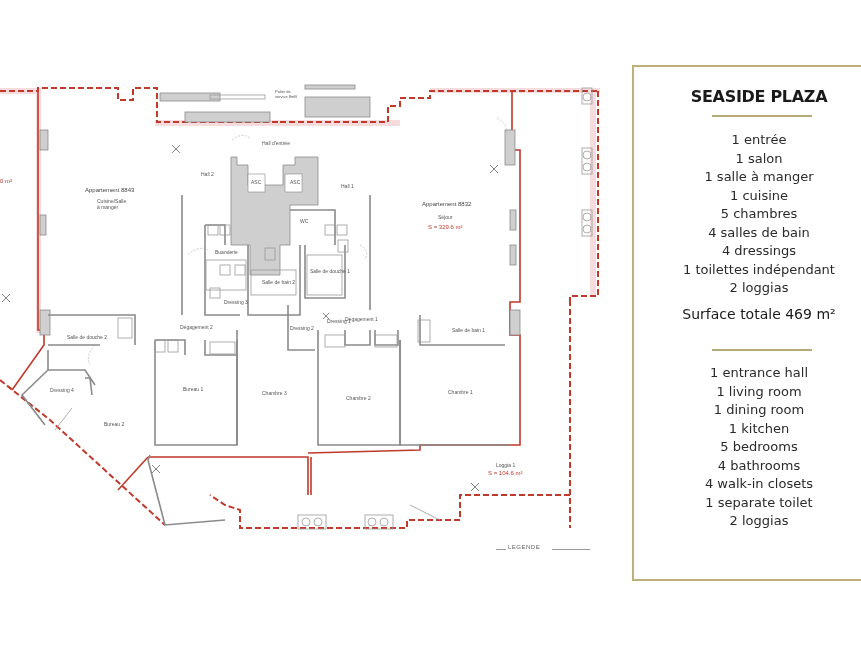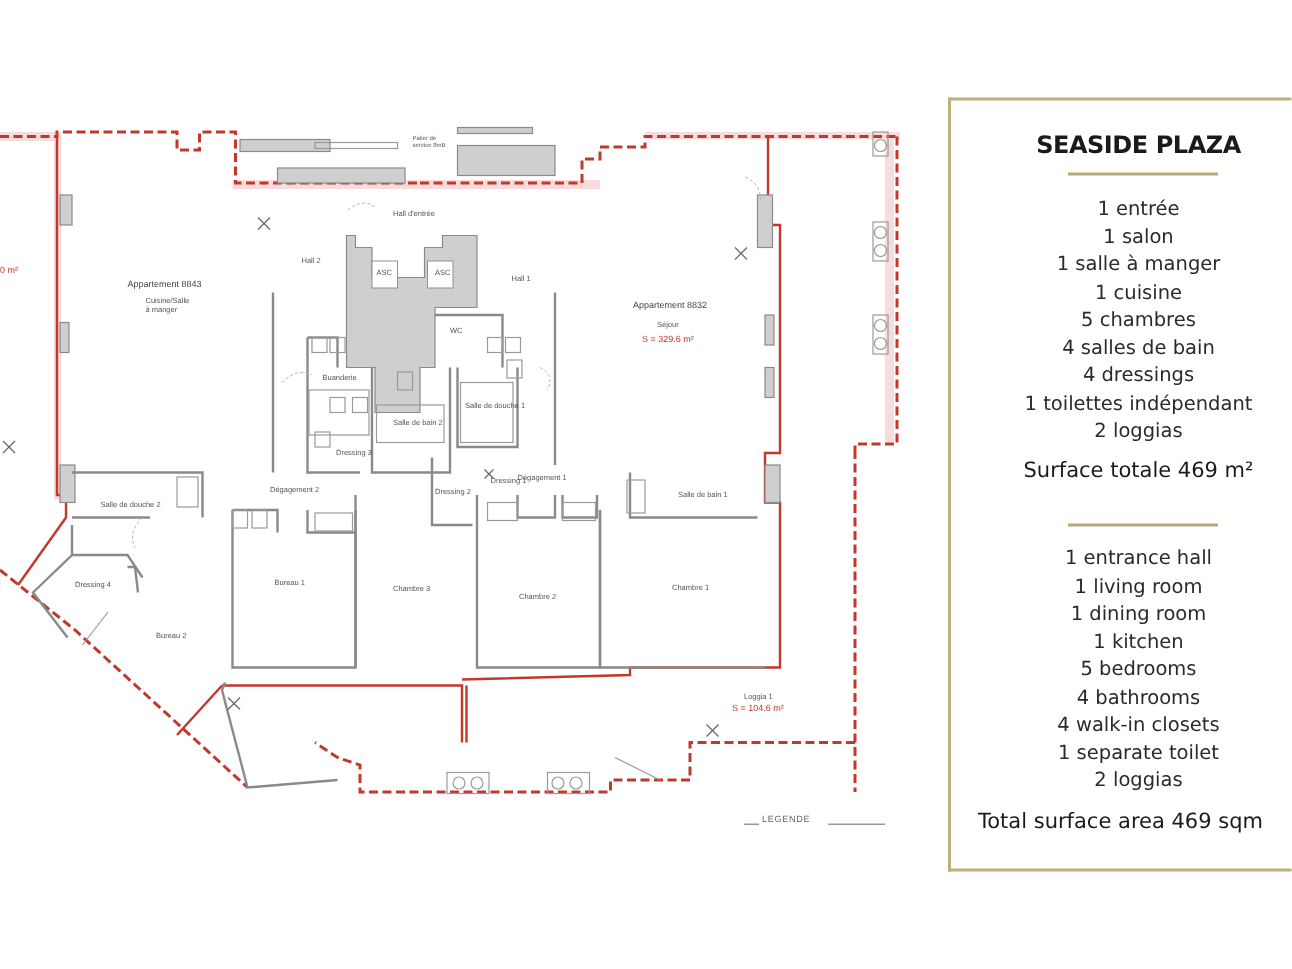--- a/index.html
+++ b/index.html
@@ -225,14 +225,13 @@
     <div>1 entrance hall</div>
     <div>1 living room</div>
     <div>1 dining room</div>
     <div>1 kitchen</div>
     <div>5 bedrooms</div>
     <div>4 bathrooms</div>
     <div>4 walk-in closets</div>
     <div>1 separate toilet</div>
     <div>2 loggias</div>
   </div>
-  <div class="total" style="top:473px;left:0;width:auto;padding-left:18px;text-align:left;">Total surface area 469 sqm</div>
 </div>
 
 </body></html>

